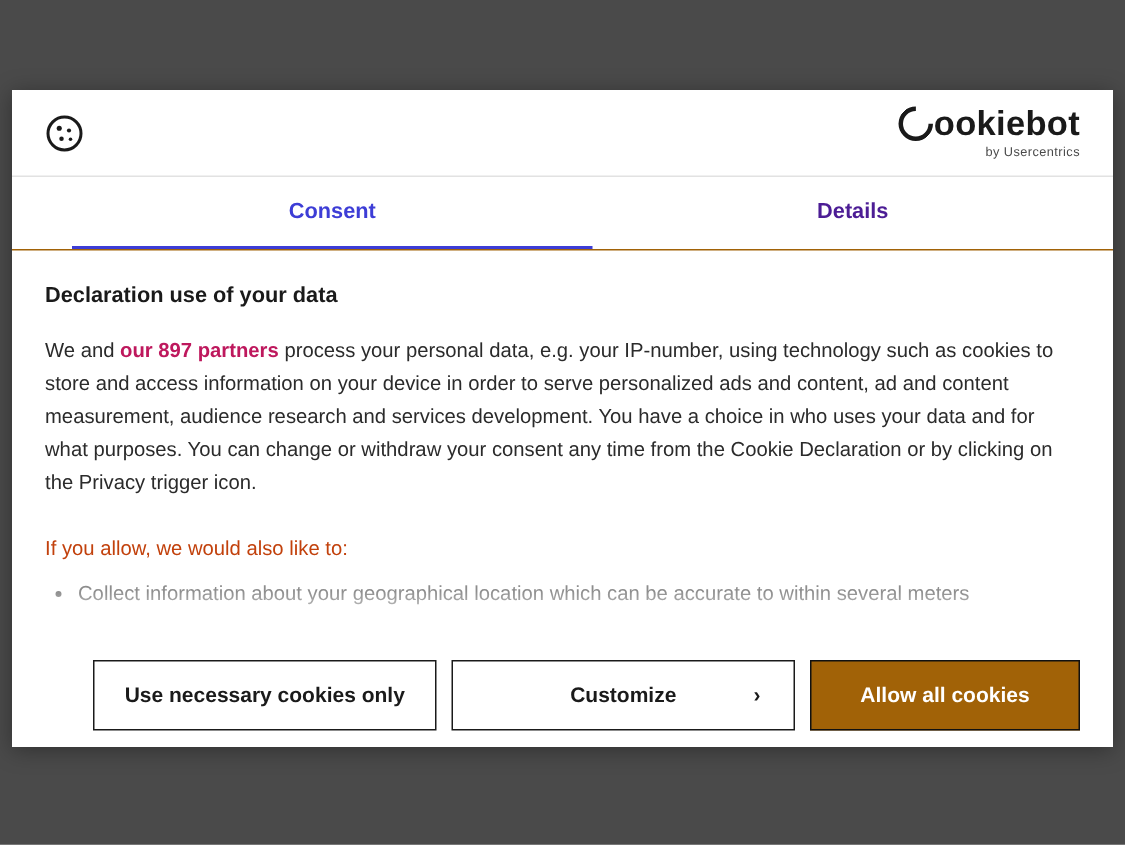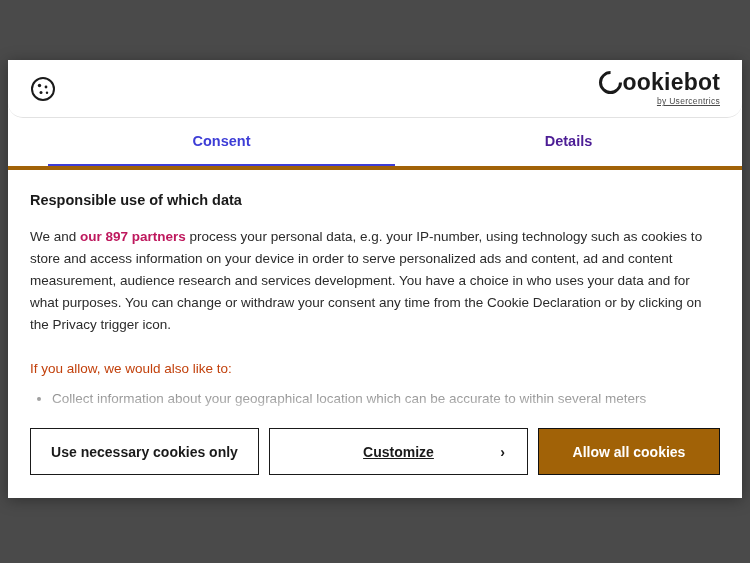--- a/index.html
+++ b/index.html
@@ -38,21 +38,20 @@
   
   .dialog-header {
     height: 58px;
     flex: 0 0 58px;
     border-bottom: 1px solid #e2e2e2;
     display: flex;
     align-items: center;
     justify-content: space-between;
     padding: 0 22px;
     box-sizing: border-box;
-    border-radius: 15px;
   }
   .cookie-icon svg { display: block; }
 
   .brand {
     display: flex;
     flex-direction: column;
     align-items: flex-end;
     line-height: 1;
   }
   .brand-name {
@@ -71,29 +70,28 @@
     border-radius: 50%;
     border-right-color: transparent;
     transform: rotate(-45deg);
     margin-right: 1px;
   }
   .brand-sub {
     font-size: 8.5px;
     color: #4a4a4a;
     margin-top: 3px;
     letter-spacing: 0.3px;
-    text-decoration: underline;
   }
 
   
   .tabs {
     flex: 0 0 48px;
     height: 48px;
     display: flex;
-    border-bottom: 4px solid #a16207;
+    border-bottom: 1px solid #a16207;
     padding-left: 40px;
   }
   .tab {
     flex: 1 1 0;
     display: flex;
     align-items: center;
     justify-content: center;
     font-size: 14.5px;
     font-weight: bold;
     color: #4c1d95;
@@ -156,45 +154,46 @@
     height: 34px;
     background: linear-gradient(to bottom, rgba(255,255,255,0), #ffffff 85%);
     pointer-events: none;
   }
 
   
   .dialog-footer {
     flex: 0 0 70px;
     height: 70px;
     display: flex;
+    align-items: center;
     gap: 10px;
     padding: 0 22px;
     box-sizing: border-box;
+    margin-left: 32px;
   }
   .btn {
     height: 47px;
     border: 1px solid #1a1a1a;
     background: #ffffff;
     color: #1a1a1a;
     font-family: "Liberation Sans", sans-serif;
     font-size: 14px;
     font-weight: bold;
     cursor: pointer;
     display: flex;
     align-items: center;
     justify-content: center;
     box-sizing: border-box;
     padding: 0 14px;
     white-space: nowrap;
   }
   .btn-necessary { width: 229px; }
   .btn-customize {
-    width: 259px;
+    width: 229px;
     position: relative;
-    text-decoration: underline;
   }
   .btn-customize .chev {
     position: absolute;
     right: 22px;
     font-size: 14px;
     font-weight: bold;
   }
   .btn-allow {
     flex: 1 1 auto;
     background: #a16207;
@@ -228,21 +227,21 @@
       <div class="brand-sub">by Usercentrics</div>
     </div>
   </div>
 
   <div class="tabs">
     <div class="tab active">Consent</div>
     <div class="tab">Details</div>
   </div>
 
   <div class="dialog-body">
-    <h2 class="body-title">Responsible use of which data</h2>
+    <h2 class="body-title">Declaration use of your data</h2>
 
     <p class="body-text"><span>We and </span><a class="partners-link">our 897 partners</a><span> process your personal data, e.g. your IP-number, using technology such as cookies to store and access information on your device in order to serve personalized ads and content, ad and content measurement, audience research and services development. You have a choice in who uses your data and for what purposes. You can change or withdraw your consent any time from the Cookie Declaration or by clicking on the Privacy trigger icon.</span></p>
 
     <p class="allow-lead">If you allow, we would also like to:</p>
     <ul class="allow-list">
       <li>Collect information about your geographical location which can be accurate to within several meters</li>
     </ul>
 
     <div class="fade"></div>
   </div>

